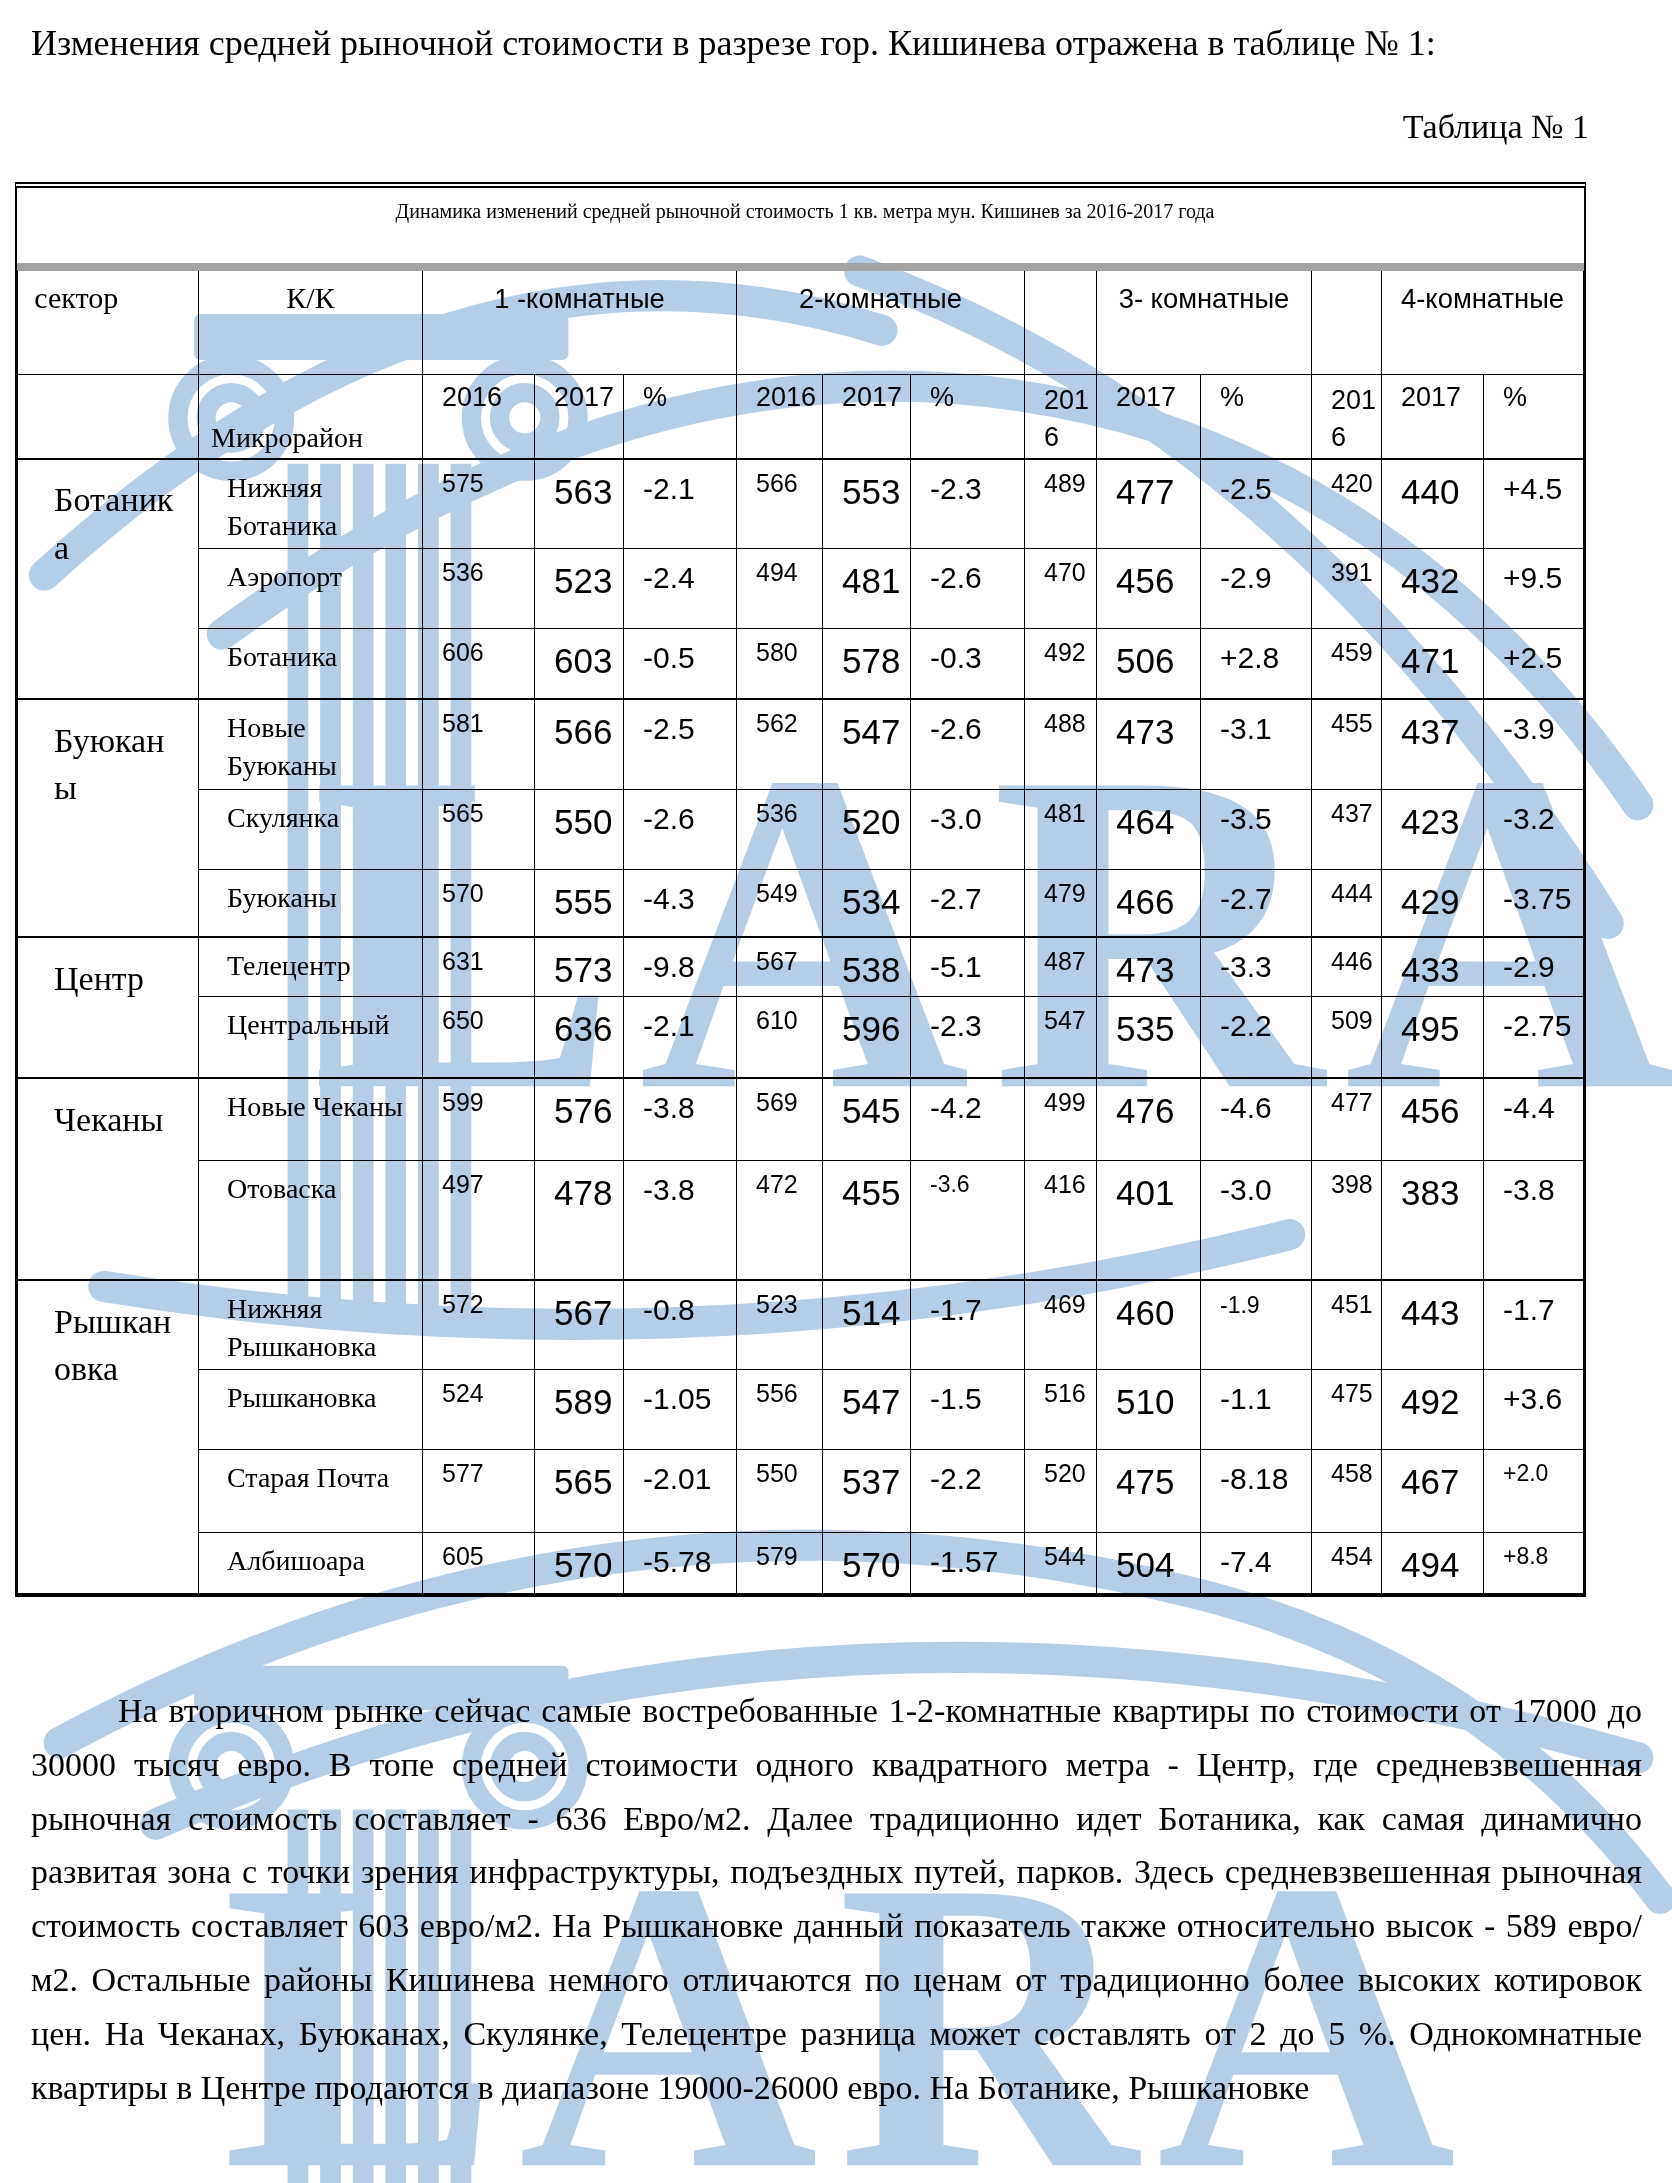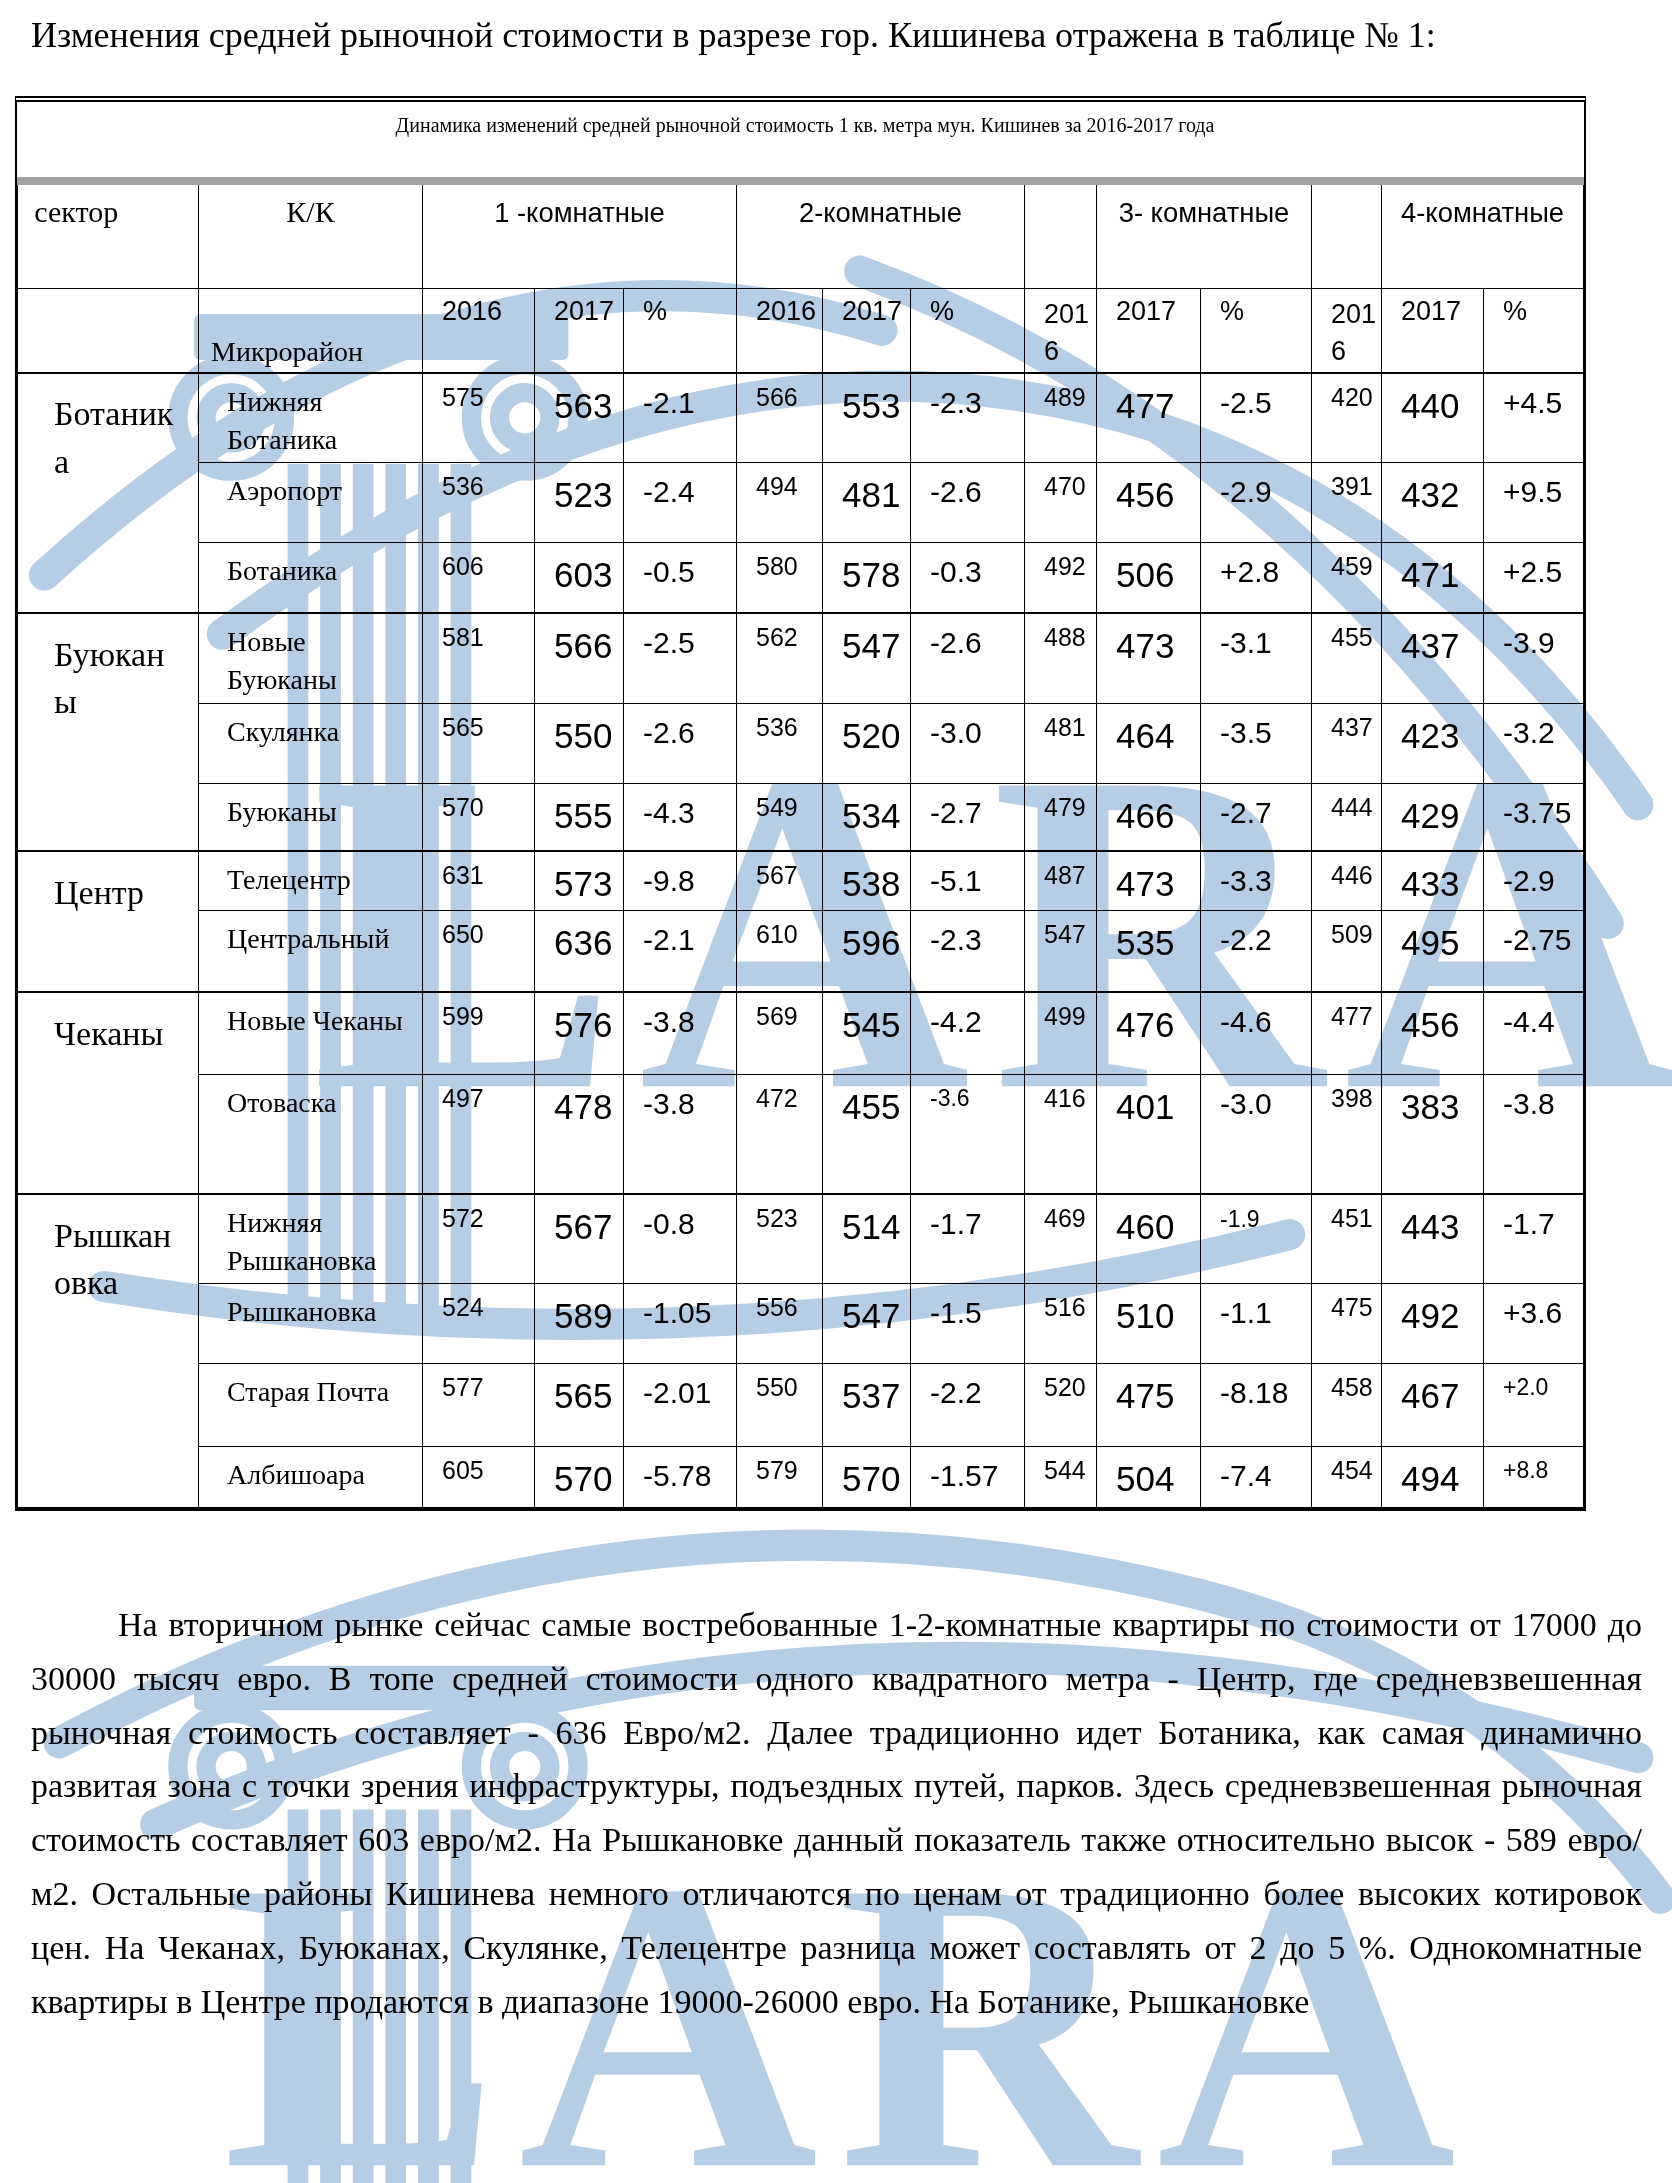--- a/index.html
+++ b/index.html
@@ -7,21 +7,21 @@
     width:1672px;height:2183px;position:relative;overflow:hidden;
     background:#ffffff;font-family:"Liberation Serif", serif;color:#000;
   }
   .content{position:relative;z-index:2;}
   
   .wm{position:absolute;left:0;z-index:1;pointer-events:none;}
   .wm-top{top:219px;}
   .wm-bottom{top:1498px;}
   
   .intro{
-    margin:0 31px;padding-top:12px;font-size:36px;line-height:1.32;
+    margin:8px 31px;padding-top:12px;font-size:36px;line-height:1.32;
     text-align:justify;
   }
   .caption{
     margin:40px 83px 0 31px;font-size:34px;text-align:right;
   }
   
   .tablewrap{
     margin:36px 0 0 15px;width:1567px;
     border-left:2.2px solid #000;border-right:2.2px solid #000;
     border-top:6.7px double #000;border-bottom:3px solid #000;
@@ -129,20 +129,21 @@
     <circle cx="708" cy="362" r="72"></circle>
     <circle cx="708" cy="362" r="34"></circle>
   </g>
   <text x="300" y="900" font-size="560" font-weight="bold" letter-spacing="26" font-family="Liberation Serif, serif" fill="#b6cee5">LARA</text>
 </svg>
 
 <div class="content">
 
   <p class="intro">Изменения средней рыночной стоимости в разрезе гор. Кишинева отражена в таблице № 1:</p>
 
+  <p class="caption">Таблица № 1</p>
 
   <div class="tablewrap">
     <table>
       <colgroup>
         <col style="width:181px">
           <col style="width:224px">
         <col style="width:112px">
           <col style="width:89px">
           <col style="width:113px">
         <col style="width:86px">

